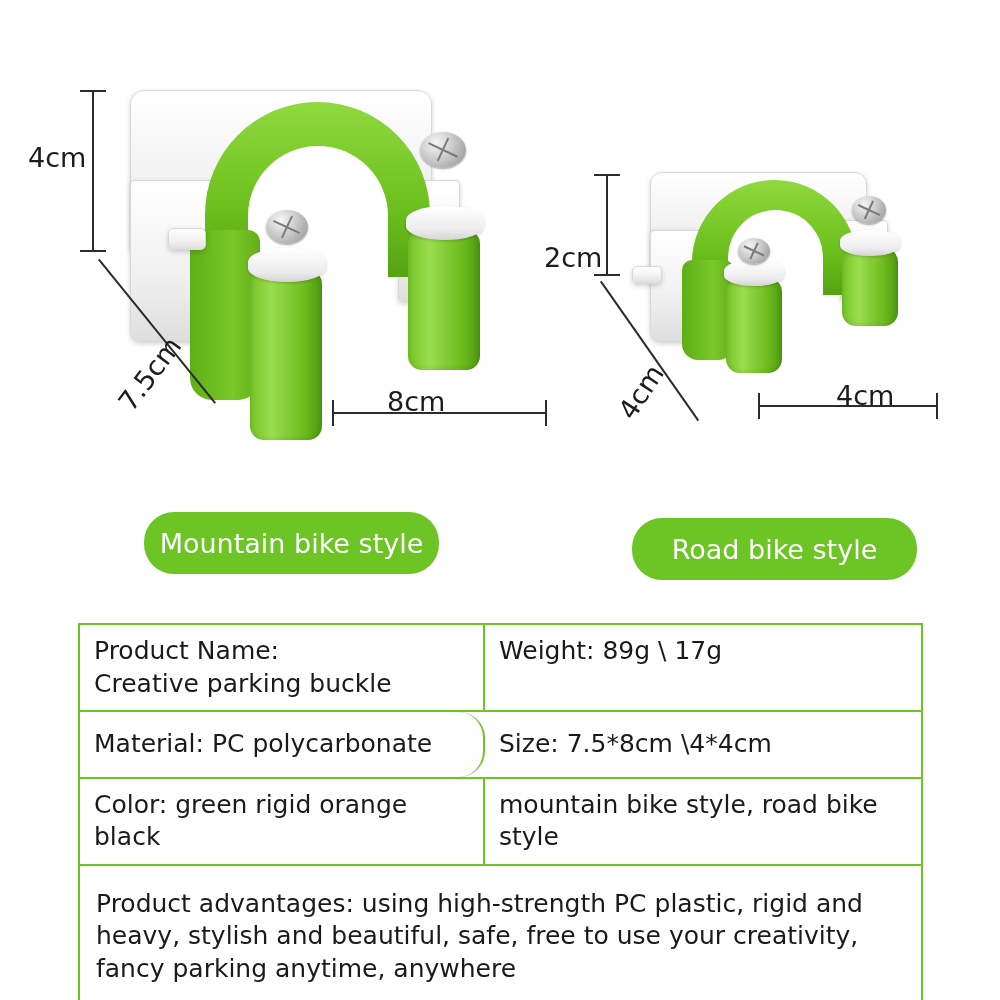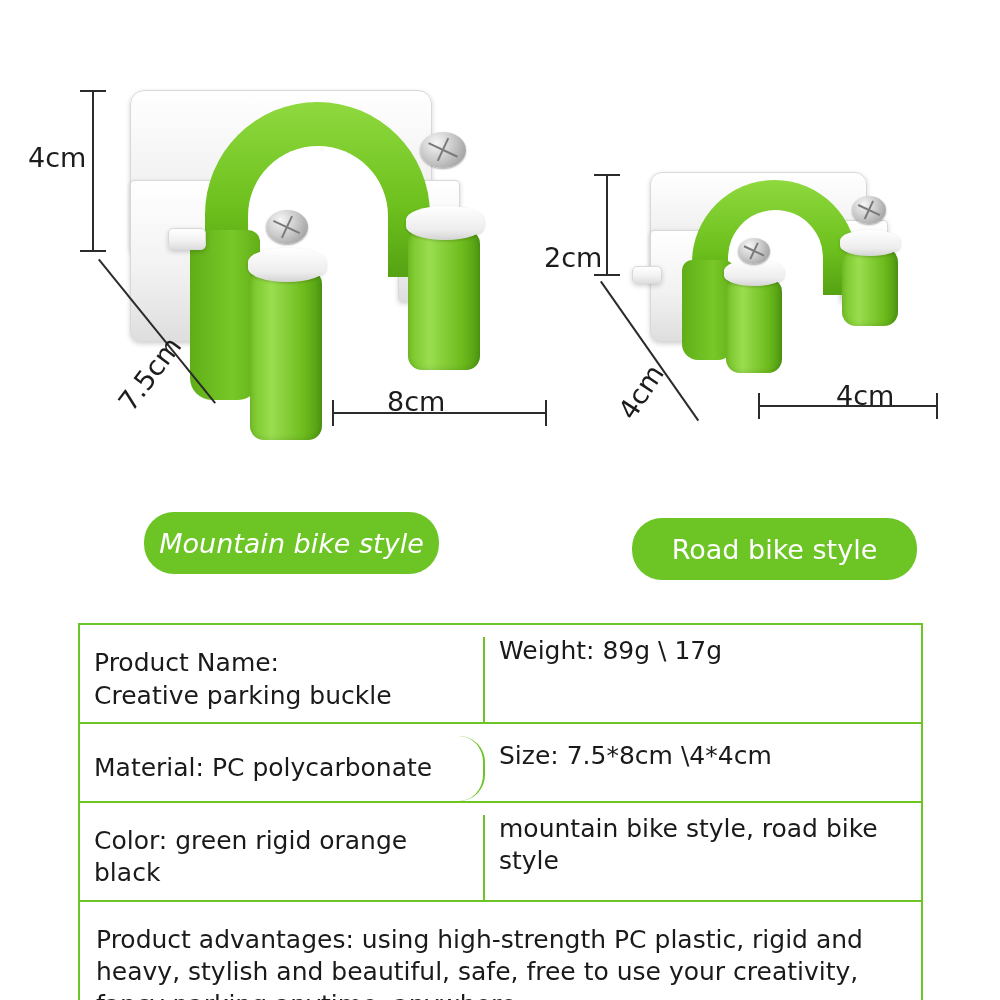--- a/index.html
+++ b/index.html
@@ -141,21 +141,20 @@
   .spec-cell {
     padding: 10px 14px;
     font-size: 25px;
     line-height: 1.3;
     box-sizing: border-box;
     color: #1a1a1a;
   }
   .spec-cell.left {
     width: 405px;
     border-right: 2px solid #6cc425;
-    margin-top: 12px;
   }
   .spec-cell.right {
     width: 436px;
   }
   .spec-cell.full {
     width: 841px;
     padding: 22px 16px 26px 16px;
   }
   .cell-line {
     display: block;
@@ -238,21 +237,21 @@
 
     <div class="arrow-line" style="left:600px; top:282px; width:2px; height:170px; transform:rotate(-35deg); transform-origin:top left;"></div>
     <div class="dim-label rot-diag-r" style="left:612px; top:408px;">4cm</div>
 
     <div class="arrow-line" style="left:758px; top:405px; width:180px; height:2px;"></div>
     <div class="tick" style="left:758px; top:393px; width:2px; height:26px;"></div>
     <div class="tick" style="left:936px; top:393px; width:2px; height:26px;"></div>
     <div class="dim-label" style="left:836px; top:380px;">4cm</div>
   </div>
 
-  <div class="pill" style="left:144px; top:512px; width:295px; height:62px;font-style:italic;">
+  <div class="pill" style="left:144px; top:512px; width:295px; height:62px;">
     <span>Mountain bike style</span>
   </div>
 
   <div class="pill" style="left:632px; top:518px; width:285px; height:62px;">
     <span>Road bike style</span>
   </div>
 
   <div class="spec-table">
 
     <div class="spec-row">

